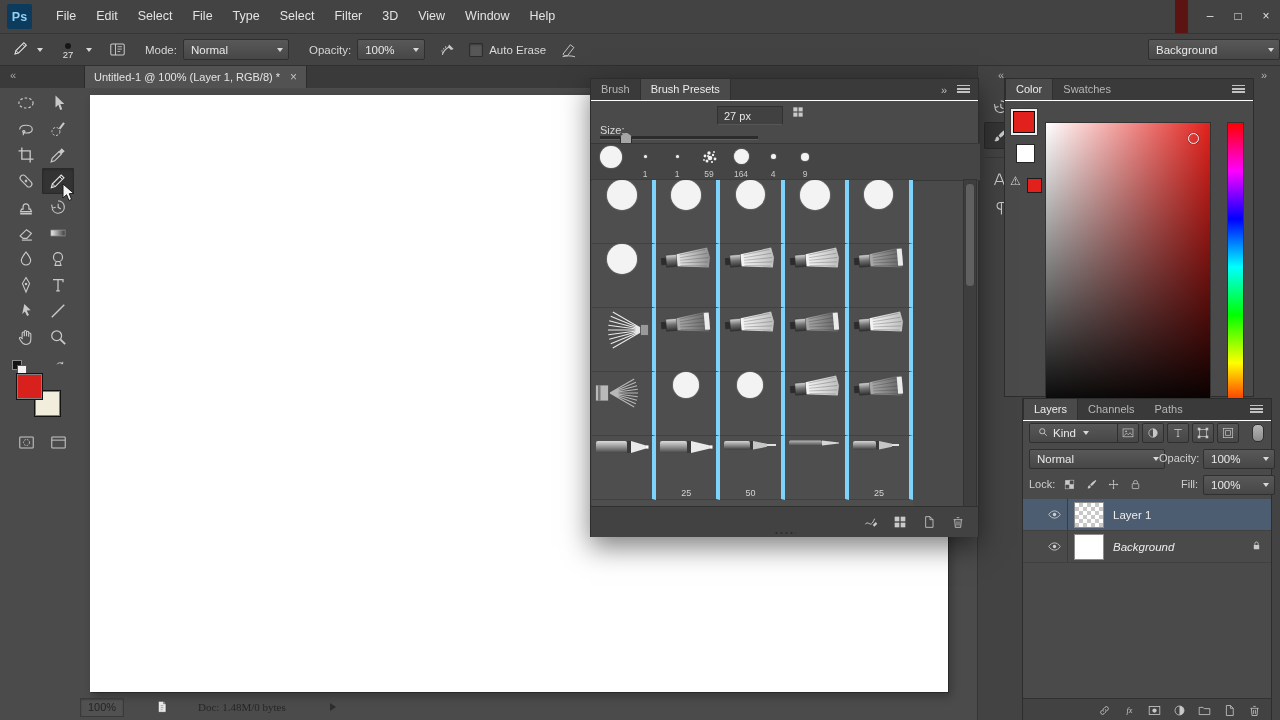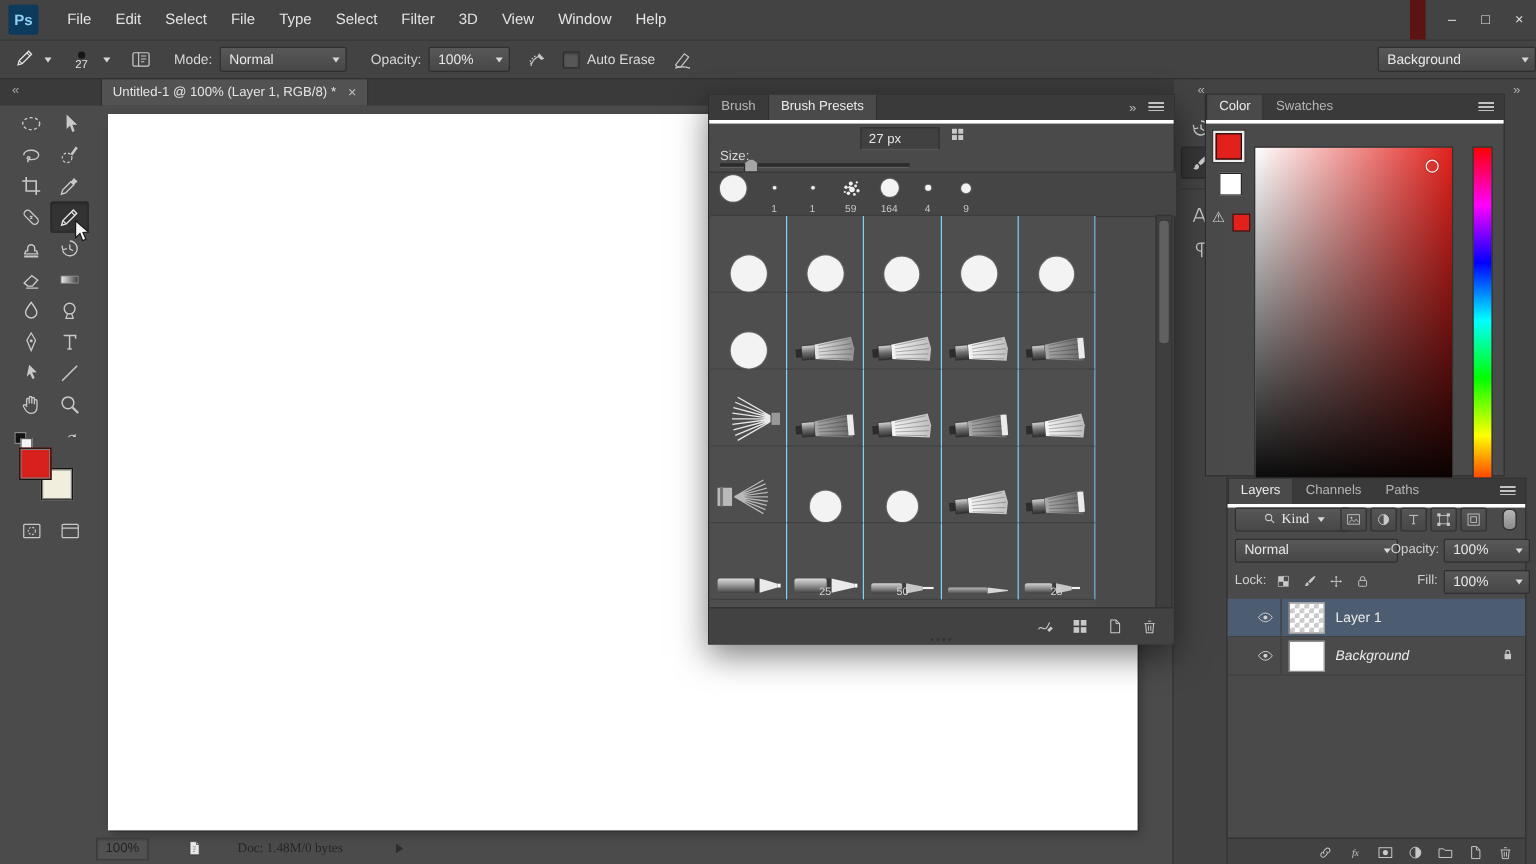--- a/index.html
+++ b/index.html
@@ -70,21 +70,21 @@
   #dock{position:absolute;left:977px;top:65px;width:303px;height:655px;background:#434343;border-left:1px solid #353535;z-index:2;}
   #strip-collapse{position:absolute;left:20px;top:4px;color:#b2b2b2;font-size:11px;}
   #dock-collapse{position:absolute;right:14px;top:4px;color:#b2b2b2;font-size:11px;}
   #dock-icons{position:absolute;left:2px;top:26px;width:40px;}
   .dock-btn{width:32px;height:27px;margin:2px auto;display:flex;align-items:center;justify-content:center;border-radius:2px;}
   .dock-btn.active{background:#353535;box-shadow:inset 0 0 0 1px #2b2b2b;}
   .dock-sep{width:30px;height:1px;background:#383838;margin:8px auto;}
 
   
   .panel{position:absolute;background:#4a4a4a;border:1px solid #2d2d2d;}
-  .panel-header{height:21px;background:#3a3a3a;display:flex;align-items:center;border-bottom:3px solid #ffffff;}
+  .panel-header{height:21px;background:#3a3a3a;display:flex;align-items:center;border-bottom:1px solid #ffffff;}
   .ptab{padding:0 10px;height:21px;line-height:21px;font-size:11px;color:#b6b6b6;}
   .ptab.active{background:#4a4a4a;color:#ececec;border-left:1px solid #2f2f2f;border-right:1px solid #2f2f2f;}
   .burger{width:13px;height:9px;background:repeating-linear-gradient(to bottom,#c2c2c2 0 1.4px,rgba(0,0,0,0) 1.4px 3.2px);margin-right:8px;}
   .hdr-collapse{color:#bdbdbd;font-size:11px;margin-left:auto;margin-right:10px;}
 
   
   #color-panel{left:1004px;top:78px;width:248px;height:317px;z-index:10;}
   #color-body{position:absolute;left:0;right:0;top:21px;bottom:0;}
   #fg-color{position:absolute;left:8px;top:11px;width:20px;height:20px;border:1px solid #0d0d0d;box-shadow:0 0 0 2px #ededed,0 0 0 3px #3a3a3a;}
   #bg-color{position:absolute;left:11px;top:44px;width:17px;height:17px;border:1px solid #262626;}
@@ -92,21 +92,21 @@
   #gamut-swatch{position:absolute;left:22px;top:78px;width:13px;height:13px;border:1px solid #1c1c1c;}
   #sat-square{position:absolute;left:40px;top:22px;width:164px;height:288px;border:1px solid #333;}
   #color-marker{position:absolute;left:183px;top:33px;width:9px;height:9px;border:1.5px solid #f5f5f5;border-radius:50%;box-shadow:0 0 1px rgba(0,0,0,.9);}
   #hue-bar{position:absolute;left:222px;top:22px;width:15px;height:288px;border:1px solid #333;}
   #hue-marker-l{position:absolute;left:215px;top:302px;width:0;height:0;border-top:4px solid transparent;border-bottom:4px solid transparent;border-left:5px solid #ededed;}
   #hue-marker-r{position:absolute;left:239px;top:302px;width:0;height:0;border-top:4px solid transparent;border-bottom:4px solid transparent;border-right:5px solid #ededed;}
 
   
   #layers-panel{left:1022px;top:398px;width:248px;height:322px;z-index:10;}
   #layers-body{position:absolute;left:0;right:0;top:20px;bottom:0;}
-  #kind-dd{position:absolute;left:6px;top:4px;width:82px;height:18px;justify-content:center;font-family:Liberation Serif, serif;}
+  #kind-dd{position:absolute;left:6px;top:4px;width:82px;height:18px;justify-content:flex-start;}
   #kind-dd .kd{display:flex;align-items:center;gap:4px;}
   #filter-icons{position:absolute;left:94px;top:4px;display:flex;gap:3px;}
   .f-icon{width:20px;height:18px;display:flex;align-items:center;justify-content:center;background:linear-gradient(#565656,#474747);border:1px solid #2f2f2f;border-radius:2px;}
   #filter-toggle{position:absolute;right:7px;top:5px;width:10px;height:16px;background:linear-gradient(#b6b6b6,#8a8a8a);border:1px solid #2f2f2f;border-radius:5px;}
   #blend-dd{position:absolute;left:6px;top:30px;width:122px;height:18px;justify-content:space-between;}
   #lp-opacity-label{position:absolute;left:136px;top:33px;font-size:11px;color:#cfcfcf;}
   #opacity-dd2{position:absolute;left:180px;top:30px;width:58px;height:18px;justify-content:space-between;}
   #lock-label{position:absolute;left:6px;top:59px;font-size:11px;color:#cfcfcf;}
   #lock-icons{position:absolute;left:38px;top:56px;display:flex;gap:6px;}
   #lock-icons .icon-btn{width:16px;height:18px;}
@@ -130,21 +130,21 @@
   #bp-size-label{position:absolute;left:9px;top:24px;font-size:11px;color:#d8d8d8;}
   #bp-size-field{position:absolute;left:126px;top:6px;width:58px;height:17px;background:#414141;border:1px solid #313131;border-bottom-color:#565656;font-size:11px;color:#e6e6e6;display:flex;align-items:center;padding-left:6px;}
   #bp-tip-icon{position:absolute;left:200px;top:5px;}
   #bp-slider{position:absolute;left:9px;top:36px;width:158px;height:3px;background:#2c2c2c;border-bottom:1px solid #5f5f5f;}
   #bp-slider-handle{position:absolute;left:20px;top:-4px;width:10px;height:10px;background:#a6a6a6;border:1px solid #2b2b2b;clip-path:polygon(50% 0,100% 38%,100% 100%,0 100%,0 38%);}
   #brush-recent{position:absolute;left:0;top:43px;width:100%;height:36px;background:#454545;border-top:1px solid #373737;border-bottom:1px solid #373737;display:flex;align-items:stretch;padding-left:2px;}
   .r-cell{width:32px;display:flex;flex-direction:column;align-items:center;justify-content:flex-end;padding-bottom:1px;}
   .r-thumb{flex:1;display:flex;align-items:center;justify-content:center;}
   .r-lbl{font-size:8.5px;color:#c9c9c9;height:10px;line-height:10px;}
   #brush-grid{position:absolute;left:1px;top:79px;width:321px;height:327px;display:grid;grid-template-columns:repeat(5,1fr);grid-auto-rows:64px;background:#4e4e4e;border-top:1px solid #3c3c3c;overflow:hidden;}
-  .bcell{position:relative;border-right:1px solid #7dd3fc;border-bottom:1px solid #414141;display:flex;align-items:flex-end;justify-content:center;}
+  .bcell{position:relative;border-right:4px solid #7dd3fc;border-bottom:1px solid #414141;display:flex;align-items:flex-start;justify-content:center;}
   .b-lbl{position:absolute;left:0;right:0;bottom:1px;text-align:center;font-size:9px;color:#d4d4d4;}
   .rb{background:#f3f3f3;border-radius:50%;box-shadow:0 0 1.5px rgba(255,255,255,.6);}
   #brush-scroll{position:absolute;left:372px;top:79px;width:12px;height:327px;background:#3e3e3e;border:1px solid #333;}
   #brush-thumbtrack{position:absolute;left:1px;top:3px;width:8px;height:102px;background:#606060;border:1px solid #3a3a3a;border-radius:4px;}
   #brush-footer{position:absolute;left:0;right:0;top:406px;height:30px;background:#424242;border-top:1px solid #303030;display:flex;align-items:center;justify-content:flex-end;gap:13px;padding-right:12px;}
   #brush-grip{position:absolute;left:50%;bottom:1px;transform:translateX(-50%);width:22px;height:4px;background-image:radial-gradient(#2e2e2e 1px,transparent 1.3px);background-size:5px 4px;}
 
   #cursor{position:absolute;left:62px;top:183px;z-index:99;pointer-events:none;}
 </style>
 </head>

